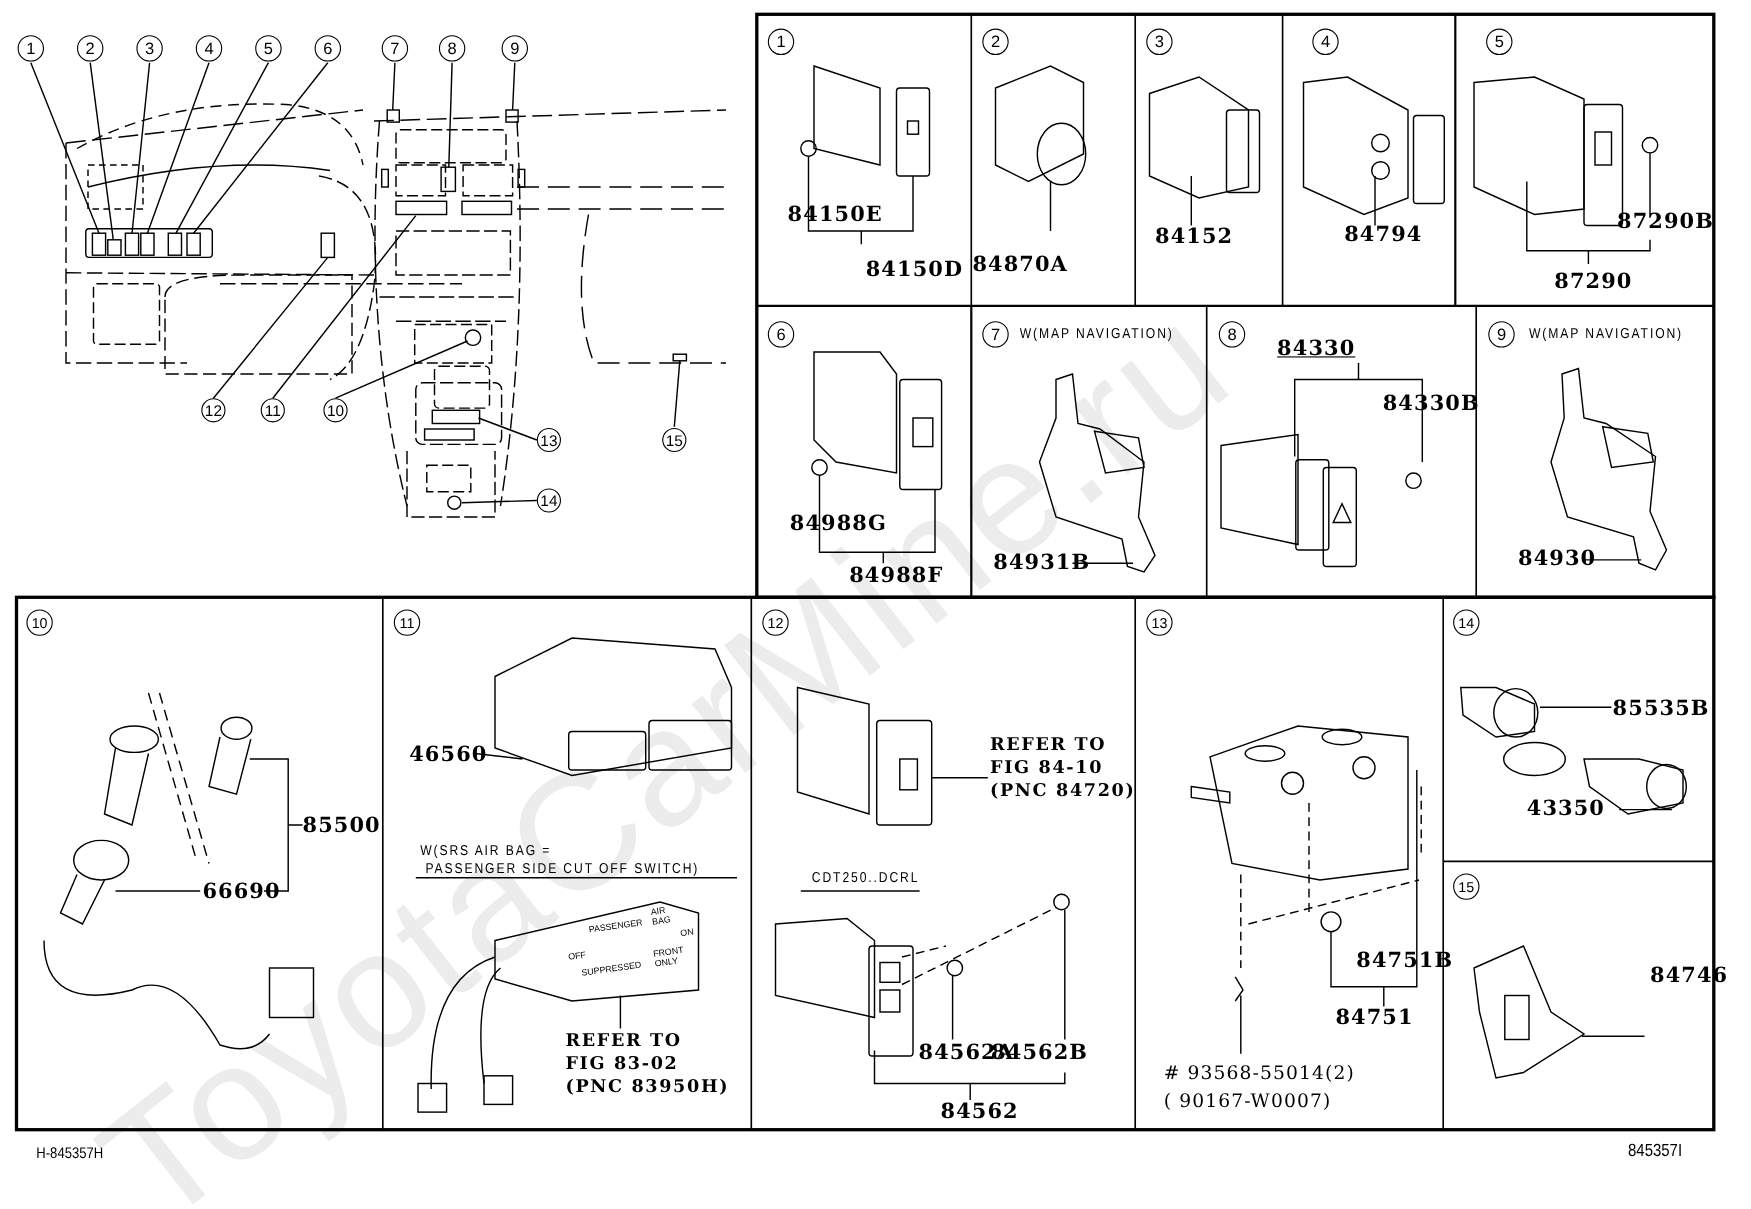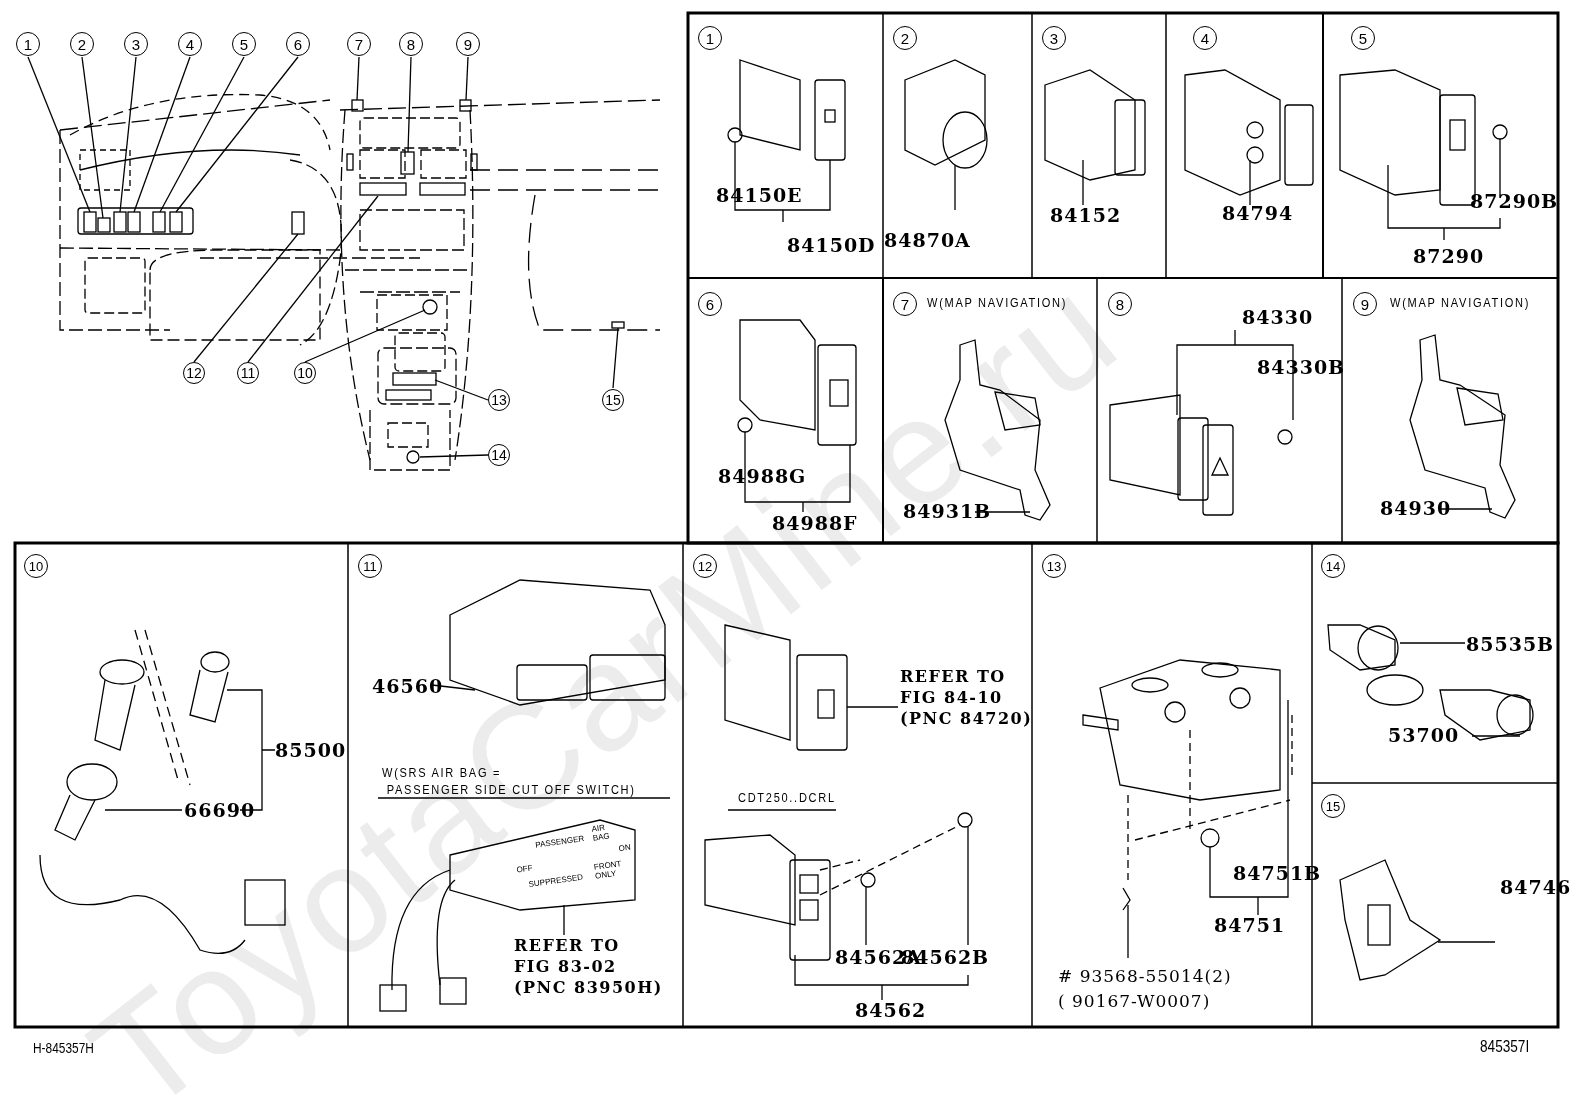--- a/index.html
+++ b/index.html
@@ -252,21 +252,21 @@
 
 <div class="abs callout" style="left:698px; top:292px;">6</div>
 <div class="abs pn" style="left:718px; top:465px;">84988G</div>
 <div class="abs pn" style="left:772px; top:512px;">84988F</div>
 
 <div class="abs callout" style="left:893px; top:292px;">7</div>
 <div class="abs cond" style="left:927px; top:295px;">W(MAP NAVIGATION)</div>
 <div class="abs pn" style="left:903px; top:500px;">84931B</div>
 
 <div class="abs callout" style="left:1108px; top:292px;">8</div>
-<div class="abs pn" style="left:1242px; top:306px;">84330</div>
+<div class="abs pn" style="left:1161px; top:306px;text-decoration:underline;">84330</div>
 <div class="abs pn" style="left:1257px; top:356px;">84330B</div>
 
 <div class="abs callout" style="left:1353px; top:292px;">9</div>
 <div class="abs cond" style="left:1390px; top:295px;">W(MAP NAVIGATION)</div>
 <div class="abs pn" style="left:1380px; top:497px;text-align:right;">84930</div>
 
 <div class="abs callout" style="left:24px; top:554px; font-size:13px;">10</div>
 <div class="abs pn" style="left:275px; top:739px;">85500</div>
 <div class="abs pn" style="left:184px; top:799px;">66690</div>
 
@@ -296,19 +296,19 @@
 <div class="abs pn" style="left:855px; top:999px;">84562</div>
 
 <div class="abs callout" style="left:1042px; top:554px; font-size:13px;">13</div>
 <div class="abs pn" style="left:1233px; top:862px;">84751B</div>
 <div class="abs pn" style="left:1214px; top:914px;">84751</div>
 <div class="abs pn pn-sm" style="left:1058px; top:966px; font-weight:normal;"># 93568-55014(2)</div>
 <div class="abs pn pn-sm" style="left:1058px; top:991px; font-weight:normal;">( 90167-W0007)</div>
 
 <div class="abs callout" style="left:1321px; top:554px; font-size:13px;">14</div>
 <div class="abs pn" style="left:1466px; top:633px;">85535B</div>
-<div class="abs pn" style="left:1388px; top:724px;">53700</div>
+<div class="abs pn" style="left:1388px; top:724px;">43350</div>
 
 <div class="abs callout" style="left:1321px; top:794px; font-size:13px;">15</div>
 <div class="abs pn" style="left:1500px; top:876px;">84746</div>
 
 <div class="abs footer-code" style="left:33px; top:1040px;">H-845357H</div>
 <div class="abs footer-code" style="left:1480px; top:1038px; font-size:16px;">845357I</div>
 
 </body></html>

